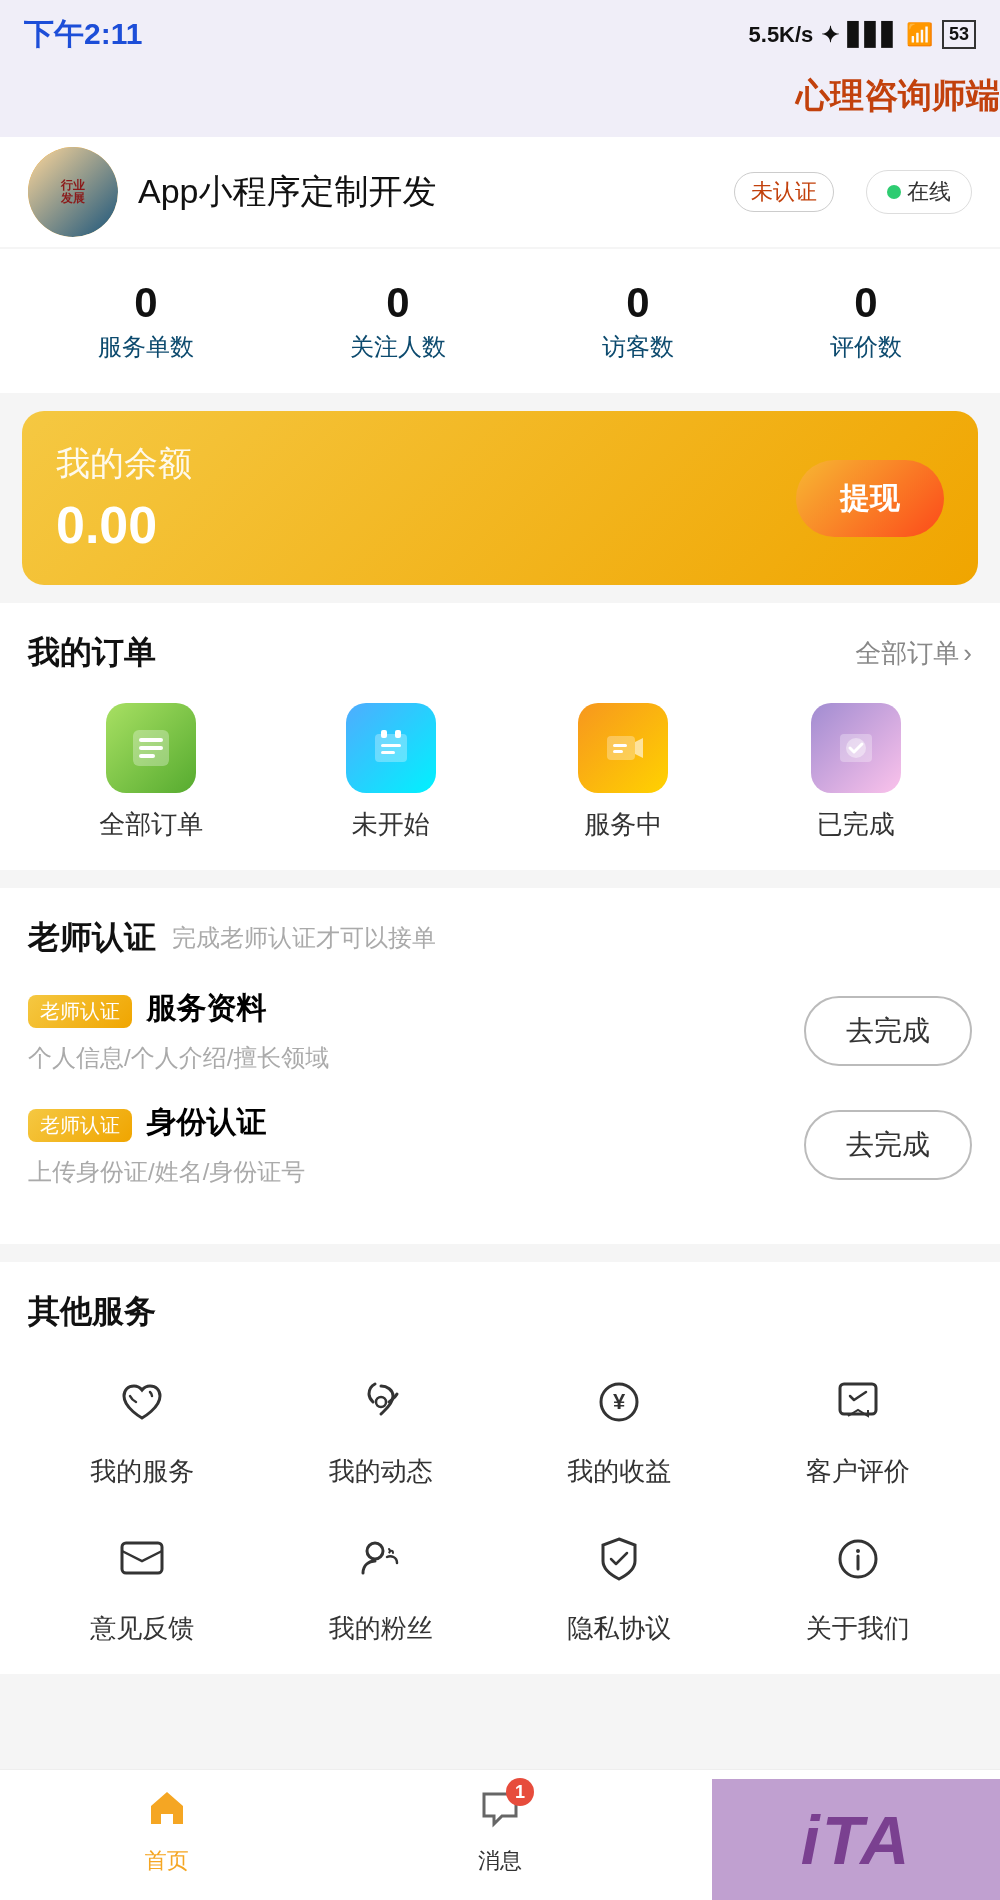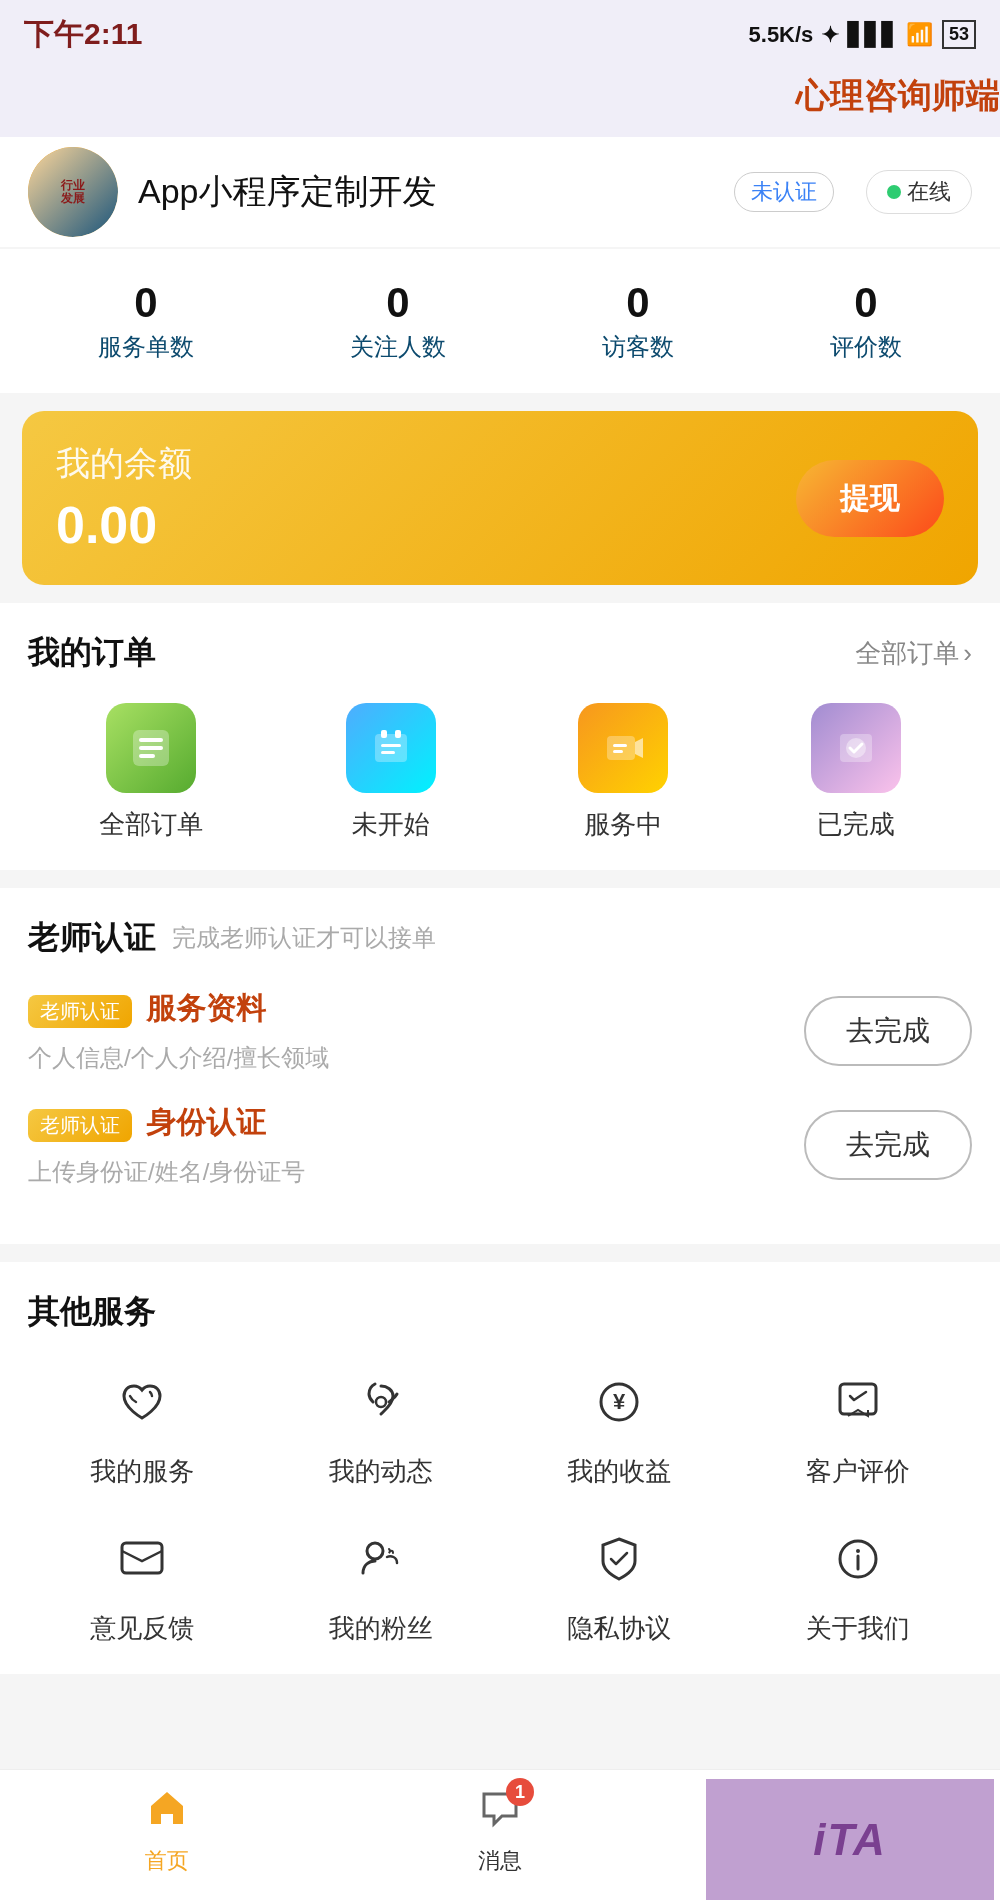--- a/index.html
+++ b/index.html
@@ -15,21 +15,21 @@
     
     .status-bar {
       background: #f0eef8;
       display: flex;
       justify-content: space-between;
       align-items: center;
       padding: 14px 24px 8px;
       font-size: 28px;
       font-weight: 600;
     }
-    .status-time { font-size: 30px; font-weight: 700; color: #7f1d1d; }
+    .status-time { font-size: 30px; font-weight: 700; color: #1d4ed8; }
     .status-icons { display: flex; align-items: center; gap: 8px; font-size: 22px; color: #111; }
     .battery-box {
       border: 2px solid #333;
       border-radius: 0;
       padding: 2px 5px;
       font-size: 18px;
       font-weight: 600;
       position: relative;
     }
 
@@ -83,21 +83,21 @@
       font-weight: 400;
       color: #111;
       flex: 1;
     }
     .unverified-badge {
       background: #fff;
       border: 1.5px solid #ccc;
       border-radius: 20px;
       padding: 4px 16px;
       font-size: 22px;
-      color: #3b82f6;
+      color: #c2410c;
       margin-left: 12px;
     }
     .online-badge {
       background: #fff;
       border: 1.5px solid #ddd;
       border-radius: 24px;
       padding: 6px 20px;
       font-size: 22px;
       color: #333;
       display: flex;
@@ -257,21 +257,21 @@
       color: #fff;
       font-size: 20px;
       border-radius: 8px;
       padding: 3px 12px;
       display: inline-block;
       margin-bottom: 8px;
     }
     .cert-item-title {
       font-size: 30px;
       font-weight: 600;
-      color: #c2410c;
+      color: #000000;
       display: inline;
       margin-left: 10px;
     }
     .cert-item-desc {
       font-size: 24px;
       color: #aaa;
       margin-top: 6px;
     }
     .go-complete-btn {
       border: 2px solid #bbb;
@@ -363,28 +363,28 @@
       justify-content: center;
       font-weight: 700;
     }
 
     .page-bottom-spacer { height: 120px; }
 
     
     .ita-area {
       position: fixed;
       bottom: 0;
-      right: 6px;
+      right: 0;
       width: 288px;
       height: 121px;
       background: #c0a0d0;
       display: flex;
       align-items: center;
       justify-content: center;
-      font-size: 44px;
+      font-size: 68px;
       font-weight: 900;
       font-style: italic;
       color: #7a4090;
       letter-spacing: 2px;
     }
   </style>
 </head>
 <body>
 
 <div class="status-bar">

